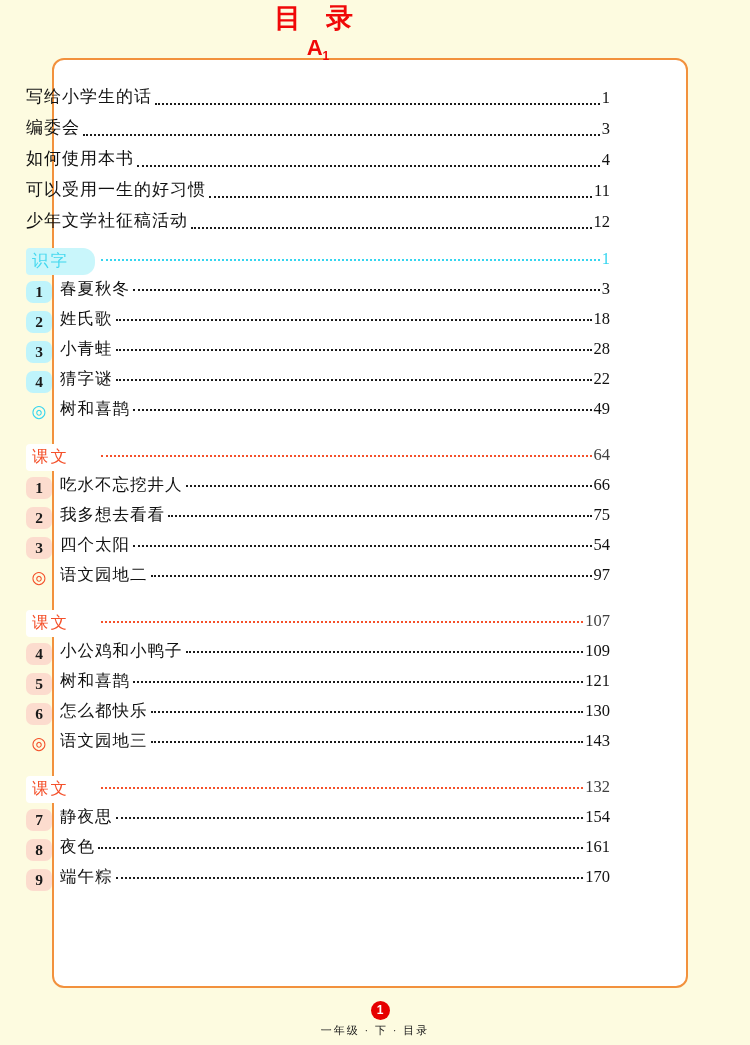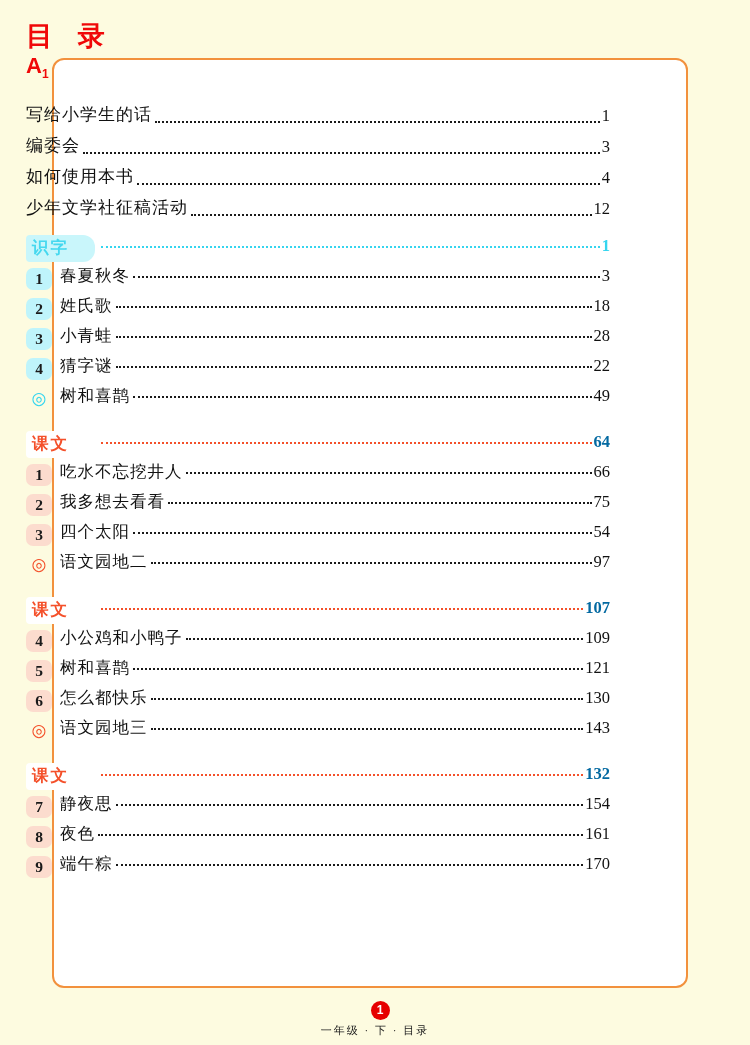--- a/index.html
+++ b/index.html
@@ -32,21 +32,22 @@
     position: absolute;
     left: 0;
     top: 0;
     width: 636px;
     padding: 0 26px;
     box-sizing: border-box;
   }
 
   
   .title-block {
-    padding-top: 22px;
+    text-align: center;
+    padding-top: 4px;
   }
   .title-main {
     color: #f00808;
     font-size: 27px;
     font-weight: bold;
     letter-spacing: 9px;
     line-height: 1.1;
     font-family: "Liberation Serif", "DejaVu Serif", serif;
   }
   .title-sub {
@@ -101,21 +102,20 @@
 
   
   .section {
     margin-top: 14px;
   }
   .section-header {
     display: flex;
     align-items: baseline;
     height: 30px;
     margin-bottom: 2px;
-    font-weight: bold;
   }
   .section-badge {
     display: inline-block;
     font-size: 16.5px;
     letter-spacing: 2px;
     padding: 2px 26px 3px 6px;
     border-radius: 4px 12px 12px 4px;
     position: relative;
     top: 2px;
   }
@@ -137,21 +137,21 @@
 
   
   .sec-orange .section-badge {
     background: #ffffff;
     color: #f4502a;
   }
   .sec-orange .section-header .leader {
     border-bottom-color: #f4502a;
   }
   .sec-orange .section-header .toc-page {
-    color: #0369a1;
+    color: #404040;
     text-align: center;
   }
 
   
   .item-row {
     display: flex;
     align-items: baseline;
     height: 30px;
     font-size: 16.5px;
   }
@@ -244,20 +244,25 @@
         <div class="toc-label">编委会</div>
         <div class="leader"></div>
         <div class="toc-page">3</div>
       </div>
       <div class="toc-row">
         <div class="toc-label">如何使用本书</div>
         <div class="leader"></div>
         <div class="toc-page">4</div>
       </div>
       <div class="toc-row">
+        <div class="toc-label">可以受用一生的好习惯</div>
+        <div class="leader"></div>
+        <div class="toc-page">11</div>
+      </div>
+      <div class="toc-row">
         <div class="toc-label">少年文学社征稿活动</div>
         <div class="leader"></div>
         <div class="toc-page">12</div>
       </div>
     </div>
 
   <div id="sections">
       <div class="section sec-cyan">
         <div class="section-header">
           <div class="section-badge">识字</div>

